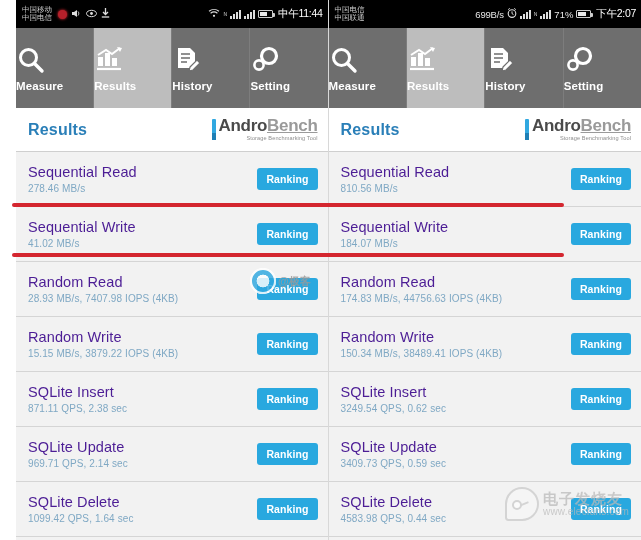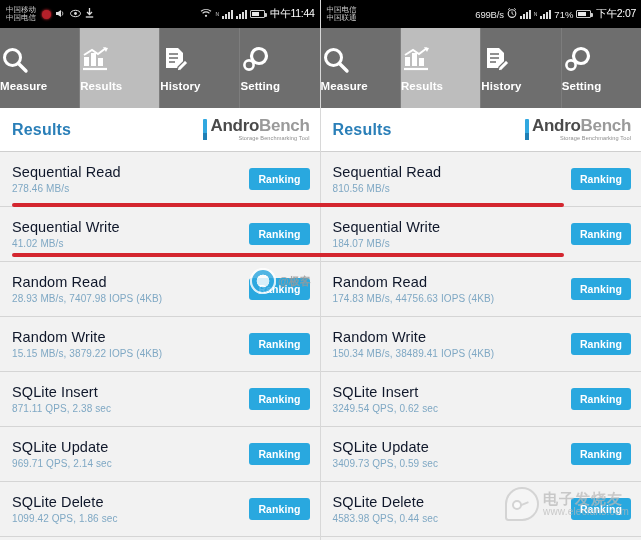--- a/index.html
+++ b/index.html
@@ -2,21 +2,21 @@
 <html><head>
 <meta charset="utf-8">
 <style>
   * { margin:0; padding:0; box-sizing:border-box; }
   html,body{ background:#fff; }
   body{
     width:641px; height:540px;
     font-family:"Liberation Sans","DejaVu Sans",sans-serif;
     overflow:hidden; position:relative;
   }
-  .screens{ display:flex; width:641px; height:540px; }
+  .screens{ display:flex; width:641px; height:540px;padding-left:16px; }
   .phone{ width:320.5px; height:540px; position:relative; background:#f2f2f2; overflow:hidden; }
   .phone.left{ border-right:1px solid #d8d8d8; }
 
   
   .statusbar{
     height:28px; background:#000; color:#d8d8d8;
     display:flex; align-items:center; justify-content:space-between;
     padding:0 5px 0 6px; font-size:8px; position:relative;
   }
   .carriers{ display:flex; flex-direction:column; line-height:1.12; font-size:7.5px; color:#cfcfcf; }
@@ -54,32 +54,32 @@
     justify-content:space-between; padding:0 10px 0 12px;
     border-bottom:1px solid #cfcfcf;
   }
   .appbar .title{ font-size:16px; font-weight:700; color:#2a7fb8; letter-spacing:.2px; }
   .logo{ display:flex; align-items:center; gap:3px; }
   .logo .bar{ width:4px; height:21px; background:#31a8e0; border-radius:1px; position:relative; }
   .logo .bar::after{ content:""; position:absolute; left:0; bottom:0; width:4px; height:7px; background:#1f7fb5; }
   .logo .txt{ display:flex; flex-direction:column; line-height:1; }
   .logo .wordmark{ font-size:17px; font-weight:700; letter-spacing:-.3px; }
   .logo .wordmark .a{ color:#4a4a4a; }
-  .logo .wordmark .b{ color:#9a9a9a; }
+  .logo .wordmark .b{ color:#9a9a9a;text-decoration:underline; }
   .logo .sub{ font-size:5.6px; color:#8e8e8e; letter-spacing:.1px; margin-top:2px; text-align:right; }
 
   
   .list{ background:#f2f2f2; }
   .row{
     height:55px; background:#f2f2f2; border-bottom:1px solid #d5d5d5;
     display:flex; align-items:center; justify-content:space-between;
     padding:0 10px 0 12px; position:relative;
   }
   .row .info{ display:flex; flex-direction:column; gap:3px; }
-  .row .name{ font-size:14.5px; color:#0f172a; letter-spacing:.1px; }
+  .row .name{ font-size:14.5px; color:#4c1d95; letter-spacing:.1px; }
   .row .val{ font-size:10px; color:#7fa8c4; letter-spacing:.1px; }
   .rank-btn{
     background:#29a8df; color:#fff; font-size:10.5px; font-weight:700;
     padding:6px 9px 6px 9px; border-radius:3px; border:none; line-height:1;
     letter-spacing:.1px; cursor:pointer;
   }
 
   
   .annot{ position:absolute; left:0; top:0; width:641px; height:540px; pointer-events:none; }
   .redline{ position:absolute; height:4px; background:#d4262f; border-radius:2px; }
@@ -262,21 +262,21 @@
       <div class="row">
         <div class="info">
             <span class="name">SQLite Update</span>
             <span class="val">969.71 QPS, 2.14 sec</span>
           </div>
         <button class="rank-btn">Ranking</button>
       </div>
       <div class="row">
         <div class="info">
             <span class="name">SQLite Delete</span>
-            <span class="val">1099.42 QPS, 1.86 sec</span>
+            <span class="val">1099.42 QPS, 1.64 sec</span>
           </div>
         <button class="rank-btn">Ranking</button>
       </div>
     </div>
   </div>
 
   <div class="phone right">
 
     <div class="statusbar">
       <div class="sb-left">

